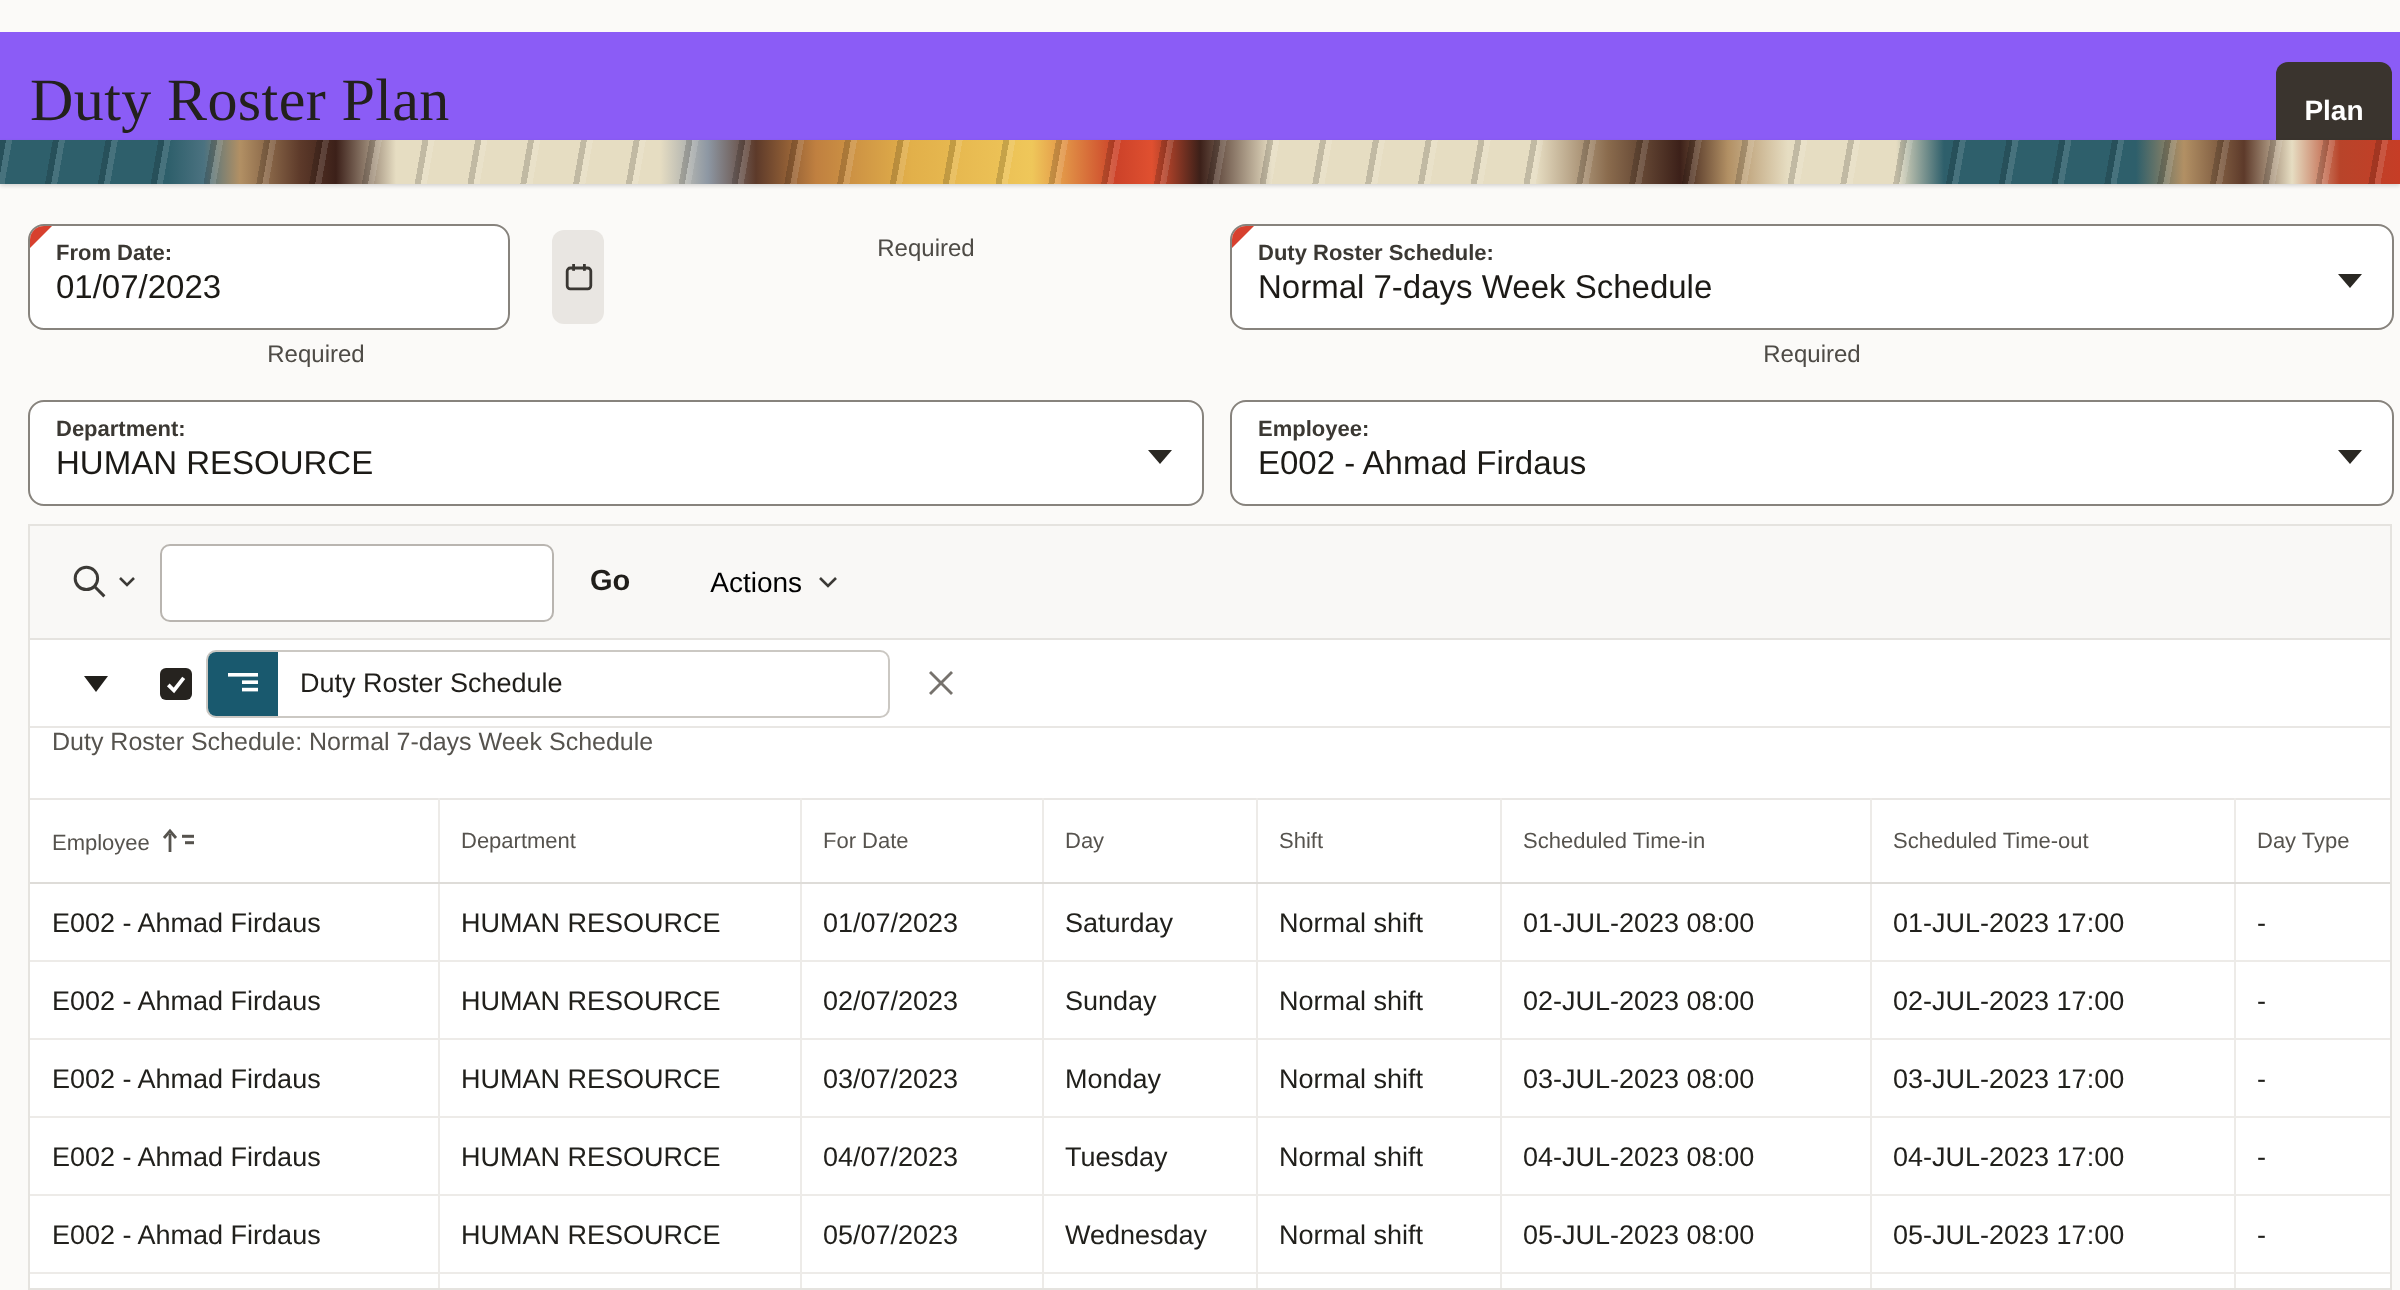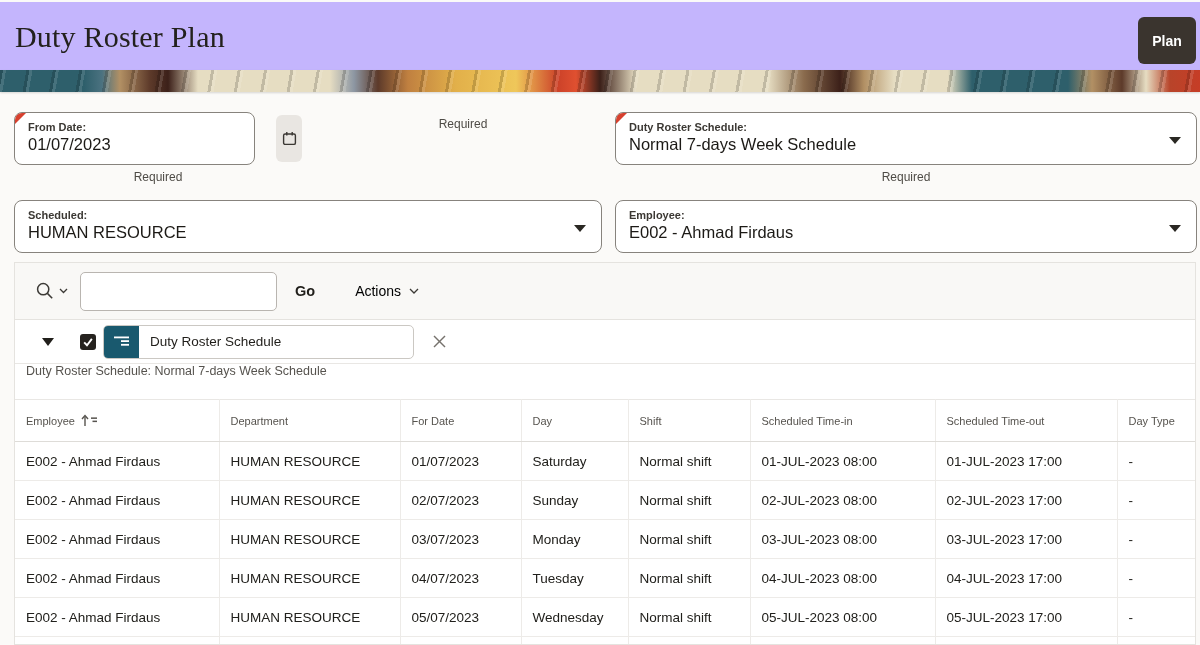--- a/index.html
+++ b/index.html
@@ -3,21 +3,21 @@
 <meta charset="utf-8">
 <style>
   * { margin:0; padding:0; box-sizing:border-box; }
   html,body { background:#e9e7e4; }
   .page {
     position:relative; width:1200px; height:645px; overflow:hidden;
     background:#fbfaf8; font-family:"Liberation Sans", sans-serif; color:#21201c;
   }
 
   
-  .hdr { position:absolute; top:2px; left:0; width:1200px; height:70px; background:#c4b5fd; }
+  .hdr { position:absolute; top:16px; left:0; width:1200px; height:70px; background:#8b5cf6; }
   .page-title {
     position:absolute; left:15px; top:18px;
     font-family:"Liberation Serif", serif; font-weight:400;
     font-size:30px; color:#23211d; letter-spacing:.2px;
   }
   .plan-btn {
     position:absolute; left:1138px; top:15px; width:58px; height:47px;
     background:var(--button-dark,#3a342e); color:#fff; border:none; border-radius:6px;
     font-family:"Liberation Sans",sans-serif; font-size:14px; font-weight:bold; cursor:pointer;
   }
@@ -90,21 +90,21 @@
   .filter-row { height:44px; border-top:1px solid #e5e3df; background:#fff; display:flex; align-items:center; }
   .disclosure { margin-left:26px; background:none; border:none; cursor:pointer; width:14px; height:14px; position:relative; }
   .disclosure::before {
     content:""; position:absolute; left:1px; top:3px; width:0; height:0;
     border-left:6px solid transparent; border-right:6px solid transparent; border-top:8px solid #211f1b;
   }
   .checkbox {
     margin-left:25px; width:16px; height:16px; background:#26231f; border:none; border-radius:3px;
     display:flex; align-items:center; justify-content:center; cursor:pointer; padding:0;
   }
-  .chip { margin-left:7px; height:34px; width:311px; display:flex; align-items:stretch;
+  .chip { margin-left:7px; height:34px; width:342px; display:flex; align-items:stretch;
           border:1px solid #cbc8c3; border-radius:5px; overflow:hidden; background:#fff; cursor:pointer; }
   .chip-icon { width:35px; background:var(--chip-teal,#19596e); display:flex; align-items:center; justify-content:center; }
   .chip-label { display:flex; align-items:center; padding-left:11px; font-size:13.5px; color:#201e1a; }
   .chip-remove { margin-left:14px; background:none; border:none; cursor:pointer; display:flex; align-items:center; padding:4px; }
 
   .break-row { height:36px; border-top:1px solid #e9e7e4; background:#fff;
                display:flex; align-items:flex-start; padding-left:11px; font-size:12.5px; color:#56534e; }
 
   table { border-collapse:collapse; table-layout:fixed; width:100%; background:#fff; }
   th {
@@ -159,21 +159,21 @@
       <span class="red-corner"></span>
       <span class="flabel">Duty Roster Schedule:</span>
       <span class="fvalue">Normal 7-days Week Schedule</span>
       <span class="caret"></span>
     </div>
     <div class="req">Required</div>
   </div>
 
   <div class="field" id="f-dept">
     <div class="ibox">
-      <span class="flabel">Scheduled:</span>
+      <span class="flabel">Department:</span>
       <span class="fvalue">HUMAN RESOURCE</span>
       <span class="caret"></span>
     </div>
   </div>
 
   <div class="field" id="f-emp">
     <div class="ibox">
       <span class="flabel">Employee:</span>
       <span class="fvalue">E002 - Ahmad Firdaus</span>
       <span class="caret"></span>

